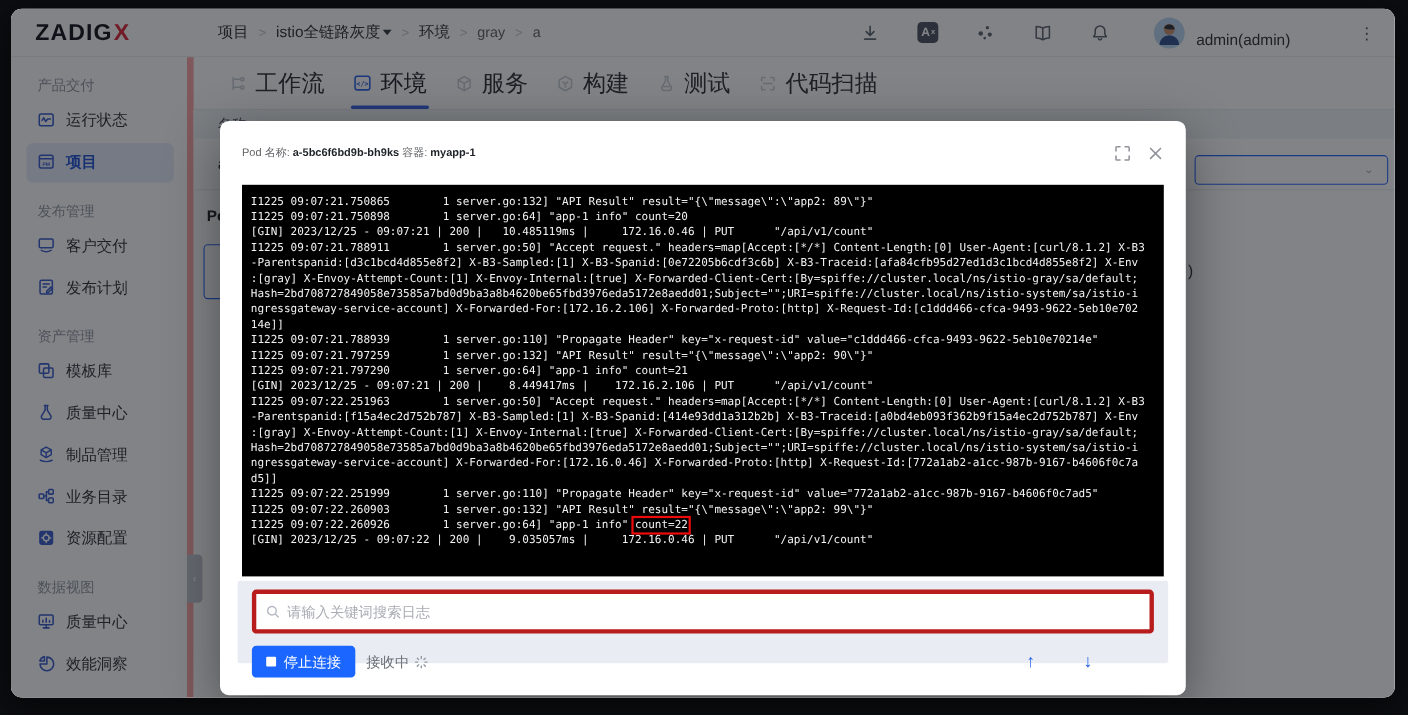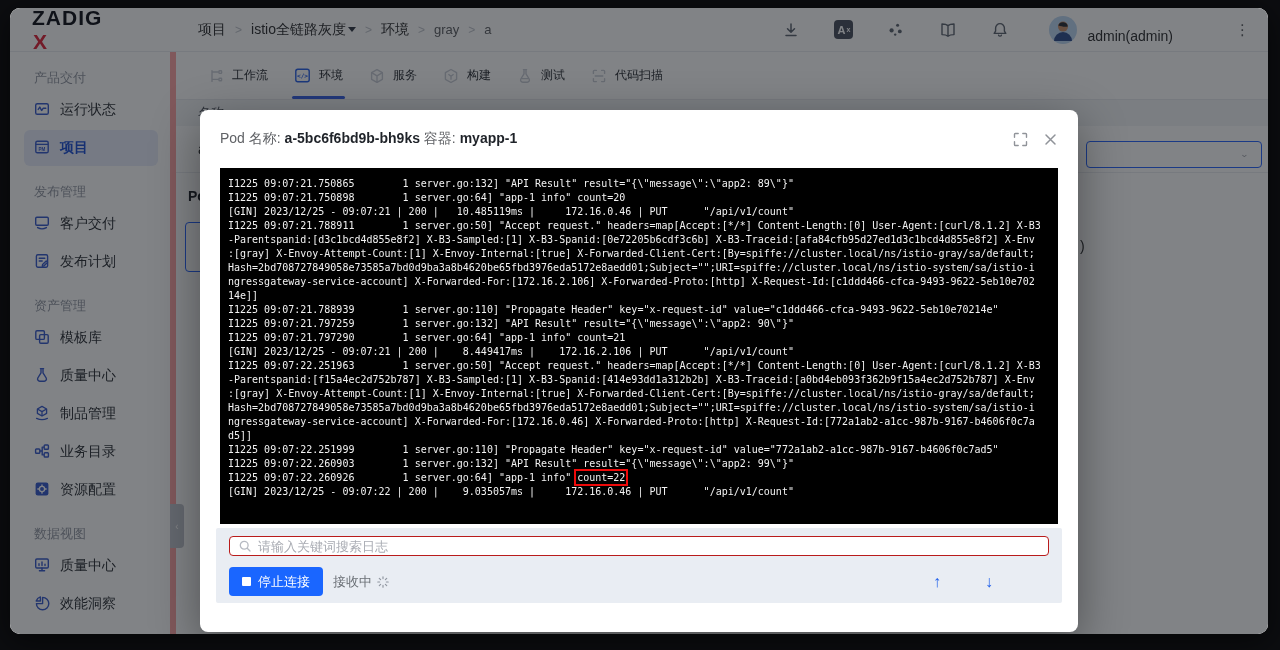--- a/index.html
+++ b/index.html
@@ -5,21 +5,21 @@
   * { margin:0; padding:0; box-sizing:border-box; }
   html,body { width:1280px; height:650px; overflow:hidden; }
   body { background:#0c0d10; font-family:"Liberation Sans","DejaVu Sans",sans-serif; }
 
   .window { position:absolute; left:10px; top:8px; right:12px; bottom:16px;
             background:#fff; border-radius:10px; overflow:hidden;
             box-shadow:0 6px 30px rgba(0,0,0,.6); }
 
   
   .topbar { height:44px; display:flex; align-items:center; border-bottom:1px solid #ebedf0; background:#fff; }
-  .logo-box { width:166px; padding-left:22px; display:flex; align-items:flex-start;flex-direction:column; }
+  .logo-box { width:166px; padding-left:22px; display:flex; align-items:flex-start; }
   .logo-primary { font-size:21px; font-weight:900; letter-spacing:1px; color:#12141c; }
   .logo-accent { font-size:21px; font-weight:900; color:#e0263c; margin-left:1px; }
   .breadcrumb { display:flex; align-items:center; gap:9px; padding-left:22px; }
   .crumb { font-size:14px; color:#303133; }
   .crumb.dim { font-size:13px; color:#606266; }
   .crumb-sep { color:#c0c4cc; font-size:12px; }
   .caret-down { width:0; height:0; border-left:4px solid transparent; border-right:4px solid transparent;
                 border-top:5px solid #343a46; display:inline-block; margin-left:2px; }
   .top-actions { margin-left:auto; display:flex; align-items:center; gap:34px; padding-right:10px; }
   .tb-icon { color:#5f6672; display:flex; align-items:center; }
@@ -43,21 +43,21 @@
   .side-item.active .si-label { color:#2053d6; font-weight:bold; }
   .collapse-handle { position:absolute; right:-14px; top:452px; width:14px; height:44px;
                      background:#c3c7cf; border-radius:0 4px 4px 0; display:flex; align-items:center;
                      justify-content:center; color:#fff; font-size:10px; z-index:3; }
 
   .main { flex:1; display:flex; flex-direction:column; min-width:0; }
   .tabbar { height:48px; flex:none; display:flex; align-items:stretch; gap:26px;
             padding-left:32px; border-bottom:1px solid #e8eaee; background:#fff; }
   .tab { display:flex; align-items:center; gap:8px; position:relative; cursor:pointer; }
   .tab .tab-icon { color:#c9cdd6; display:flex; }
-  .tab .tab-label { font-size:12px; color:#2e3238; }
+  .tab .tab-label { font-size:21px; color:#2e3238; }
   .tab.active .tab-icon { color:#2b62e8; }
   .tab.active .tab-label { color:#1f2329; }
   .tab.active::after { content:""; position:absolute; left:-2px; right:-2px; bottom:0; height:3px;
                        background:#3a63e8; border-radius:2px; }
 
   .content { flex:1; position:relative; background:#fff; overflow:hidden; }
   .bg-band { position:absolute; left:0; right:0; top:0; height:26px; background:#f2f4f7;
              display:flex; align-items:center; padding-left:22px; font-size:13px; color:#4e535c; }
   .bg-row { position:absolute; left:0; right:0; top:26px; height:47px; border-bottom:1px solid #ebedf0;
             display:flex; align-items:center; padding-left:22px; font-size:14px; color:#303133; }
@@ -68,32 +68,32 @@
   .bg-card { position:absolute; left:9px; top:122px; width:860px; height:50px; border:1px solid #2b66ff;
              border-radius:4px; background:#fff; }
   .bg-fragment { position:absolute; left:904px; top:138px; font-size:14px; color:#303133; }
 
   
   .overlay { position:absolute; inset:0; background:rgba(14,17,23,.52); z-index:10; }
   .modal { position:absolute; left:190px; top:102px; width:878px; height:522px; background:#fff;
            border-radius:8px; z-index:20; box-shadow:0 14px 48px rgba(0,0,0,.4);
            display:flex; flex-direction:column; }
   .modal-header { height:58px; flex:none; display:flex; align-items:center; padding:0 20px; }
-  .m-title { font-size:14px; color:#606266; }
+  .m-title { font-size:10px; color:#606266; }
   .m-title b { color:#1f2329; font-weight:bold; }
   .m-header-actions { margin-left:auto; display:flex; align-items:center; gap:14px; color:#909399; }
 
   .terminal { margin:0 20px; height:356px; flex:none; background:#000; color:#f2f2f2; overflow:hidden;
               padding:9px 8px; }
   .terminal pre { font-family:"DejaVu Sans Mono","Liberation Mono",monospace; font-size:10px;
                   line-height:14px; white-space:pre; }
   .hl { outline:2px solid #ee0a0a; outline-offset:1px; }
 
   .log-panel { margin:4px 16px 0; height:75px; background:#e9edf3; border-radius:2px; }
-  .search-box { margin:8px 13px 0; height:20px; background:#fff; border:1px solid #b91c1c; border-radius:4px;
+  .search-box { margin:8px 13px 0; height:40px; background:#fff; border:4px solid #b91c1c; border-radius:4px;
                 display:flex; align-items:center; padding:0 8px; gap:6px; }
   .search-box input { border:none; outline:none; flex:1; font-size:13px; color:#303133; background:transparent;
                       font-family:"Liberation Sans","DejaVu Sans",sans-serif; }
   .search-box input::placeholder { color:#a8abb2; }
   .panel-footer { margin:11px 13px 0; display:flex; align-items:center; }
   .stop-btn { height:29px; padding:11px 13px; background:#1a66ff; border:none; border-radius:4px; color:#fff;
               font-size:13px; display:flex; align-items:center; gap:7px; cursor:pointer;
               font-family:"Liberation Sans","DejaVu Sans",sans-serif; }
   .stop-square { width:9px; height:9px; background:#fff; border-radius:1px; display:inline-block; }
   .recv-status { margin-left:10px; font-size:13px; color:#6b7076; display:flex; align-items:center; gap:5px; }

